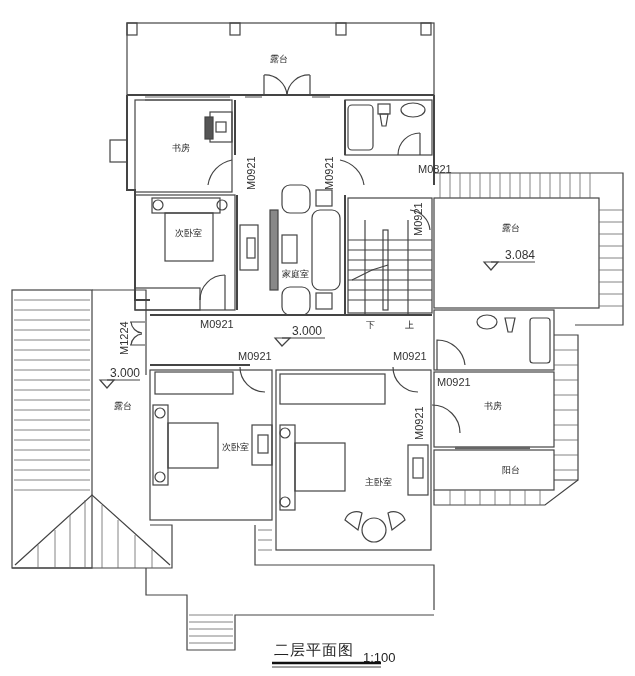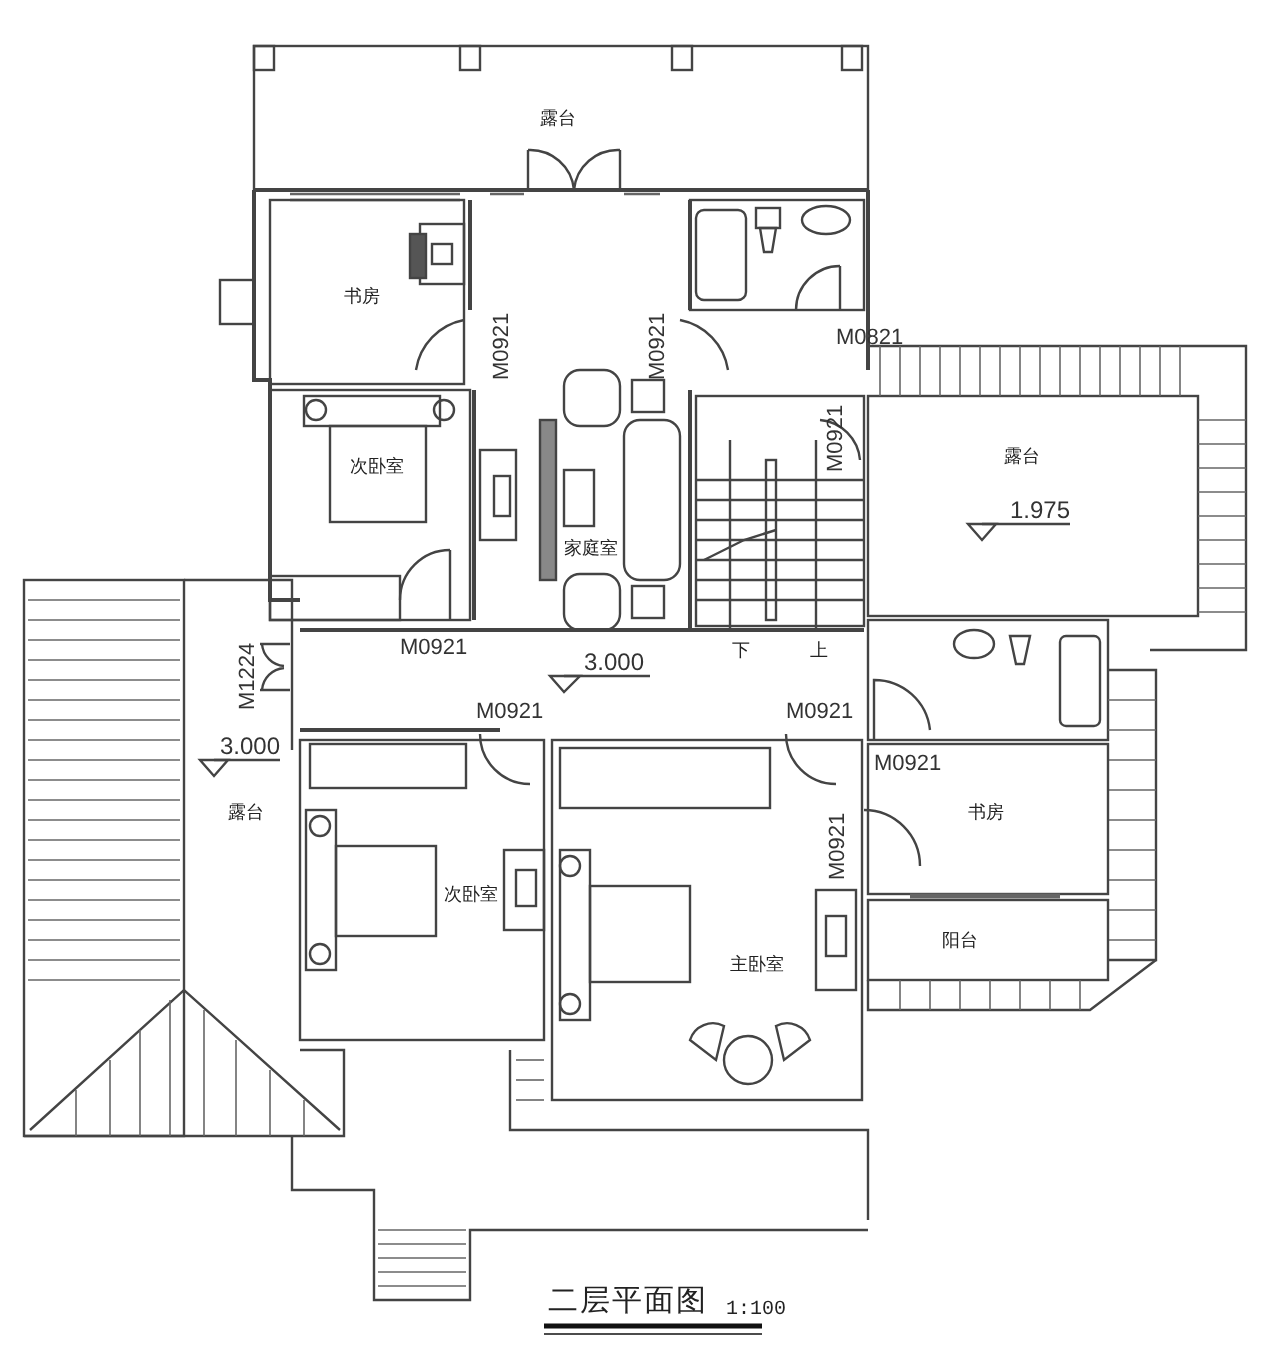--- a/index.html
+++ b/index.html
@@ -1,24 +1,24 @@
 <!DOCTYPE html>
 <html><head>
 <meta charset="utf-8">
 <style>
   html, body { margin: 0; padding: 0; background: #ffffff; }
   body { width: 635px; height: 676px; position: relative; overflow: hidden; font-family: "DejaVu Sans", sans-serif; }
   #plan { position: absolute; left: 0; top: 0; }
-  .lbl { position: absolute; font-family: Liberation Mono, monospace; color: #222; white-space: nowrap; }
+  .lbl { position: absolute; font-family: Liberation Sans, sans-serif; color: #222; white-space: nowrap; }
   .room { font-size: 9px; }
   .door { font-family: "Liberation Sans", sans-serif; font-size: 11px; color: #333; }
   .door.v { transform: rotate(-90deg); transform-origin: left top; }
   .elev { font-family: "Liberation Sans", sans-serif; font-size: 12px; color: #333; }
   .title { font-size: 15px; color: #222; letter-spacing: 1px; }
-  .scale { font-size: 10px; color: #222; }
+  .scale { font-size: 13px; color: #222; }
 </style>
 </head>
 <body>
 
 <svg id="plan" width="635" height="676" viewBox="0 0 635 676" xmlns="http://www.w3.org/2000/svg">
   <g fill="none" stroke="#444" stroke-width="1.2">
 
     <g>
       <rect x="127" y="23" width="307" height="72"></rect>
       <rect x="127" y="23" width="10" height="12"></rect>
@@ -286,34 +286,34 @@
 
 <div class="lbl room" style="left:270px;top:53px;">露台</div>
 <div class="lbl room" style="left:172px;top:142px;">书房</div>
 <div class="lbl room" style="left:175px;top:227px;">次卧室</div>
 <div class="lbl room" style="left:282px;top:268px;">家庭室</div>
 <div class="lbl room" style="left:502px;top:222px;">露台</div>
 <div class="lbl room" style="left:114px;top:400px;">露台</div>
 <div class="lbl room" style="left:222px;top:441px;">次卧室</div>
 <div class="lbl room" style="left:365px;top:476px;">主卧室</div>
 <div class="lbl room" style="left:484px;top:400px;">书房</div>
-<div class="lbl room" style="left:471px;top:464px;">阳台</div>
+<div class="lbl room" style="left:502px;top:464px;">阳台</div>
 
 <div class="lbl room" style="left:366px;top:319px;">下</div>
 <div class="lbl room" style="left:405px;top:319px;">上</div>
 
 <div class="lbl door v" style="left:245px;top:190px;">M0921</div>
 <div class="lbl door v" style="left:323px;top:190px;">M0921</div>
 <div class="lbl door" style="left:418px;top:163px;">M0821</div>
 <div class="lbl door v" style="left:412px;top:236px;">M0921</div>
 <div class="lbl door" style="left:200px;top:318px;">M0921</div>
 <div class="lbl door v" style="left:118px;top:355px;">M1224</div>
 <div class="lbl door" style="left:238px;top:350px;">M0921</div>
 <div class="lbl door" style="left:393px;top:350px;">M0921</div>
 <div class="lbl door" style="left:437px;top:376px;">M0921</div>
 <div class="lbl door v" style="left:413px;top:440px;">M0921</div>
 
 <div class="lbl elev" style="left:292px;top:324px;">3.000</div>
-<div class="lbl elev" style="left:505px;top:248px;">1.975</div>
+<div class="lbl elev" style="left:505px;top:248px;">3.084</div>
 <div class="lbl elev" style="left:110px;top:366px;">3.000</div>
 
 <div class="lbl title" style="left:274px;top:641px;">二层平面图</div>
 <div class="lbl scale" style="left:363px;top:650px;">1:100</div>
 
 </body></html>

